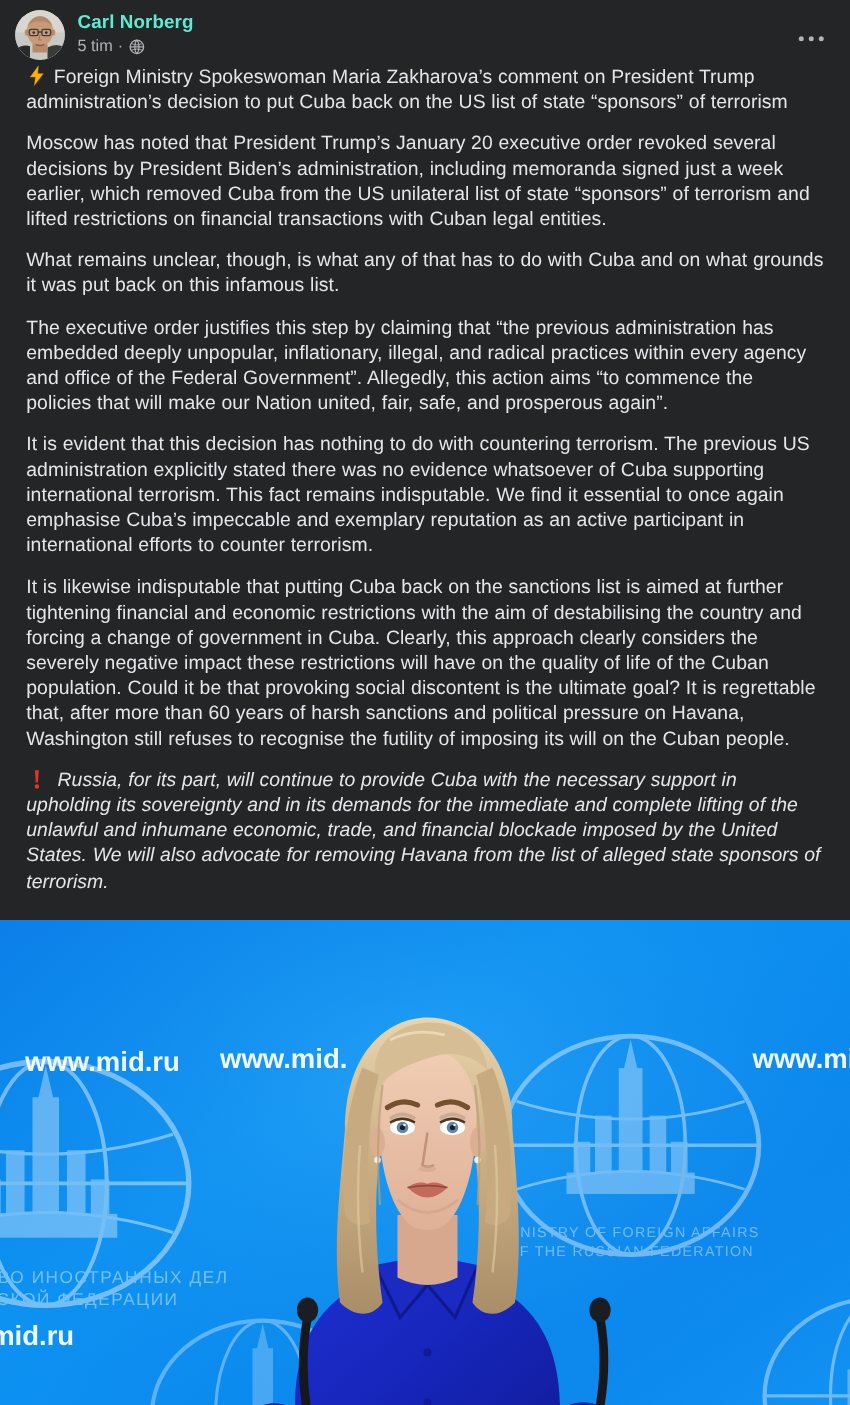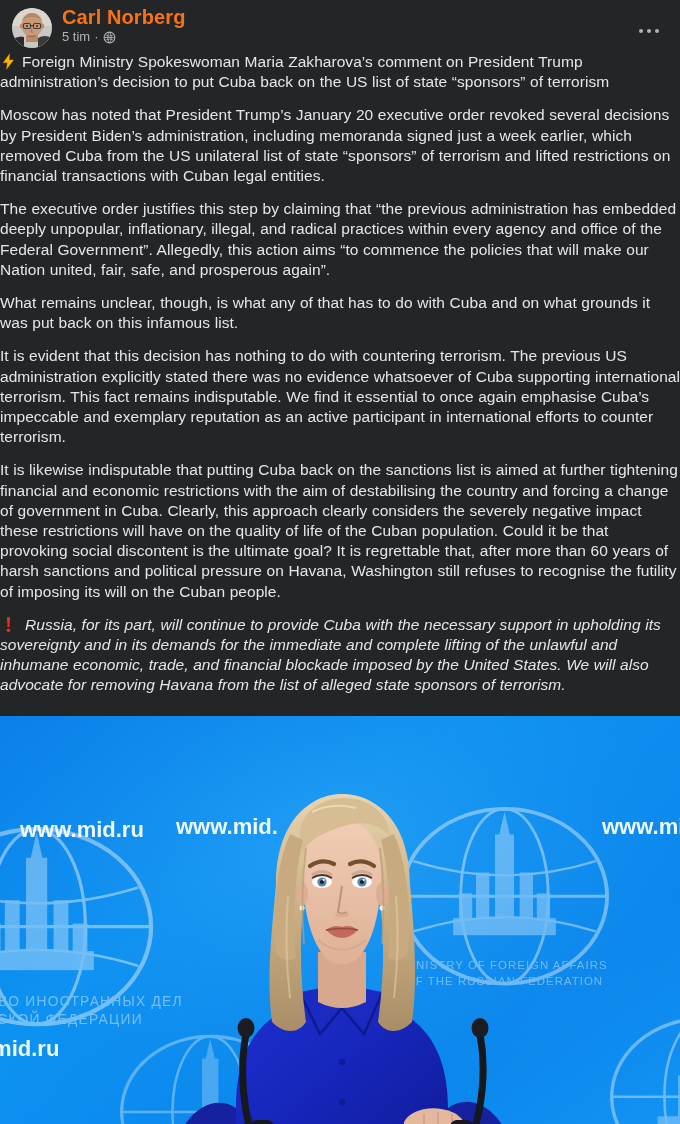--- a/index.html
+++ b/index.html
@@ -45,22 +45,22 @@
 
   .header-text {
     margin-left: 10px;
     display: flex;
     flex-direction: column;
     justify-content: center;
     padding-top: 1px;
   }
 
   .author-name {
-    color: #f97316;
-    font-size: 20px;
+    color: #5eead4;
+    font-size: 15px;
     font-weight: bold;
     line-height: 19px;
     letter-spacing: 0.1px;
   }
 
   .meta-row {
     display: flex;
     align-items: center;
     margin-top: 2px;
     color: #b0b3b8;
@@ -91,21 +91,21 @@
     display: flex;
     gap: 4px;
   }
   .more-btn .dots i {
     width: 4px; height: 4px; border-radius: 50%;
     background: #b0b3b8; display: block;
   }
 
   
   .post-body {
-    padding: 0 0;
+    padding: 0 21px;
     flex: 0 0 auto;
   }
 
   .para {
     color: #e4e6eb;
     font-size: 15.5px;
     line-height: 20.2px;
     margin-bottom: 13px;
     letter-spacing: 0.05px;
     word-spacing: 0.2px;
@@ -208,23 +208,23 @@
     <p class="para">
       <span class="emoji">
         <svg viewBox="0 0 24 24">
             <path d="M13.6 1 L4.5 13.6 L10.4 13.6 L9.2 23 L19.2 9.8 L13 9.8 Z" fill="#f7b500" stroke="#e08e00" stroke-width="0.6"></path>
           </svg>
       </span><span>Foreign Ministry Spokeswoman Maria Zakharova’s comment on President Trump administration’s decision to put Cuba back on the US list of state “sponsors” of terrorism</span>
     </p>
 
     <p class="para">Moscow has noted that President Trump’s January 20 executive order revoked several decisions by President Biden’s administration, including memoranda signed just a week earlier, which removed Cuba from the US unilateral list of state “sponsors” of terrorism and lifted restrictions on financial transactions with Cuban legal entities.</p>
 
+    <p class="para">What remains unclear, though, is what any of that has to do with Cuba and on what grounds it was put back on this infamous list.</p>
+
     <p class="para">The executive order justifies this step by claiming that “the previous administration has embedded deeply unpopular, inflationary, illegal, and radical practices within every agency and office of the Federal Government”. Allegedly, this action aims “to commence the policies that will make our Nation united, fair, safe, and prosperous again”.</p>
-
-    <p class="para">What remains unclear, though, is what any of that has to do with Cuba and on what grounds it was put back on this infamous list.</p>
 
     <p class="para">It is evident that this decision has nothing to do with countering terrorism. The previous US administration explicitly stated there was no evidence whatsoever of Cuba supporting international terrorism. This fact remains indisputable. We find it essential to once again emphasise Cuba’s impeccable and exemplary reputation as an active participant in international efforts to counter terrorism.</p>
 
     <p class="para">It is likewise indisputable that putting Cuba back on the sanctions list is aimed at further tightening financial and economic restrictions with the aim of destabilising the country and forcing a change of government in Cuba. Clearly, this approach clearly considers the severely negative impact these restrictions will have on the quality of life of the Cuban population. Could it be that provoking social discontent is the ultimate goal? It is regrettable that, after more than 60 years of harsh sanctions and political pressure on Havana, Washington still refuses to recognise the futility of imposing its will on the Cuban people.</p>
 
     <p class="para">
       <span class="emoji">
         <svg viewBox="0 0 24 24">
             <path d="M9.8 1.6 L14.2 1.6 L13.2 15.4 L10.8 15.4 Z" fill="#ea3323"></path>
             <circle cx="12" cy="20" r="2.5" fill="#ea3323"></circle>

